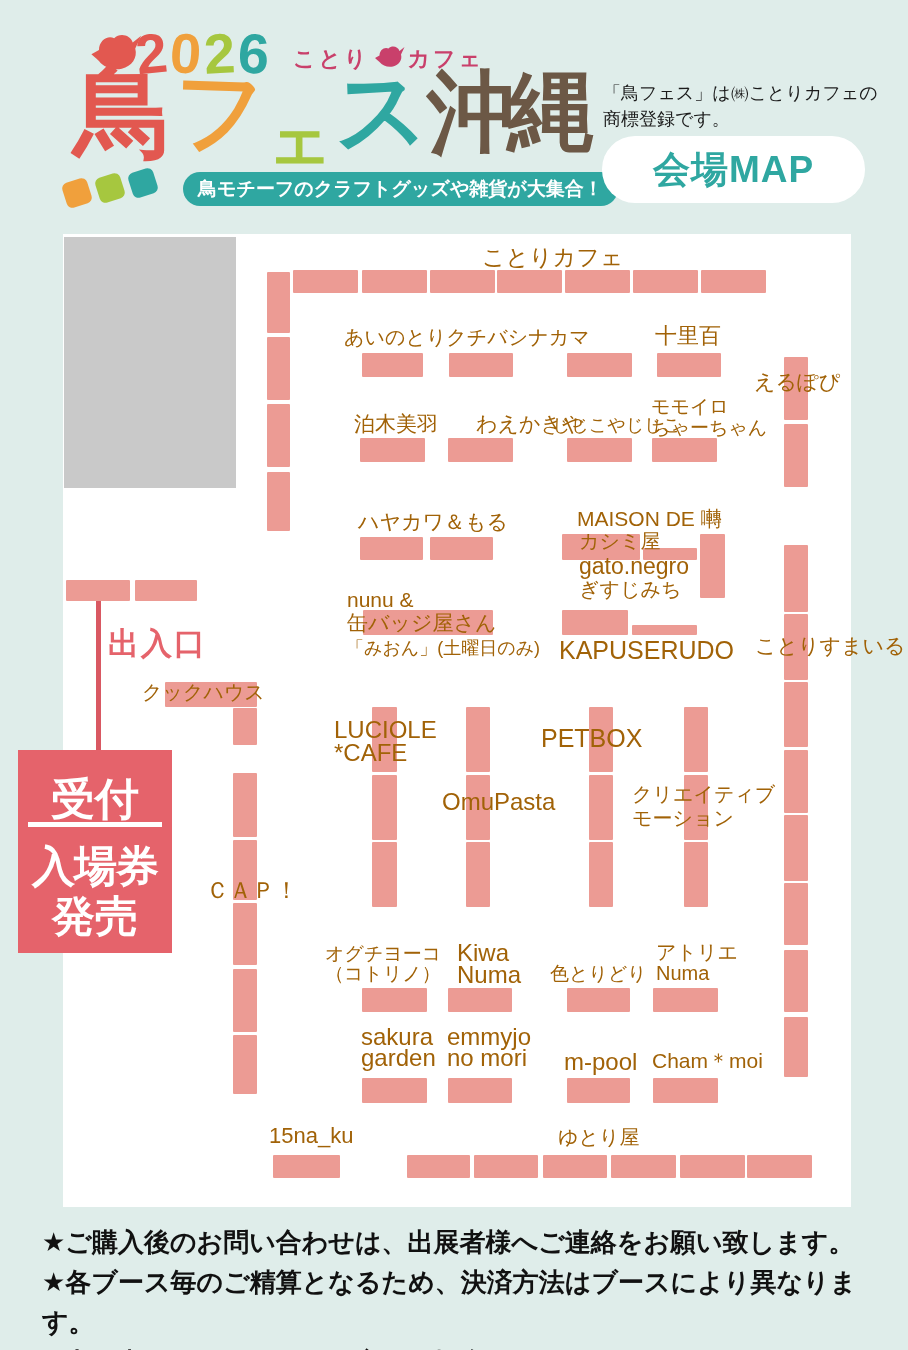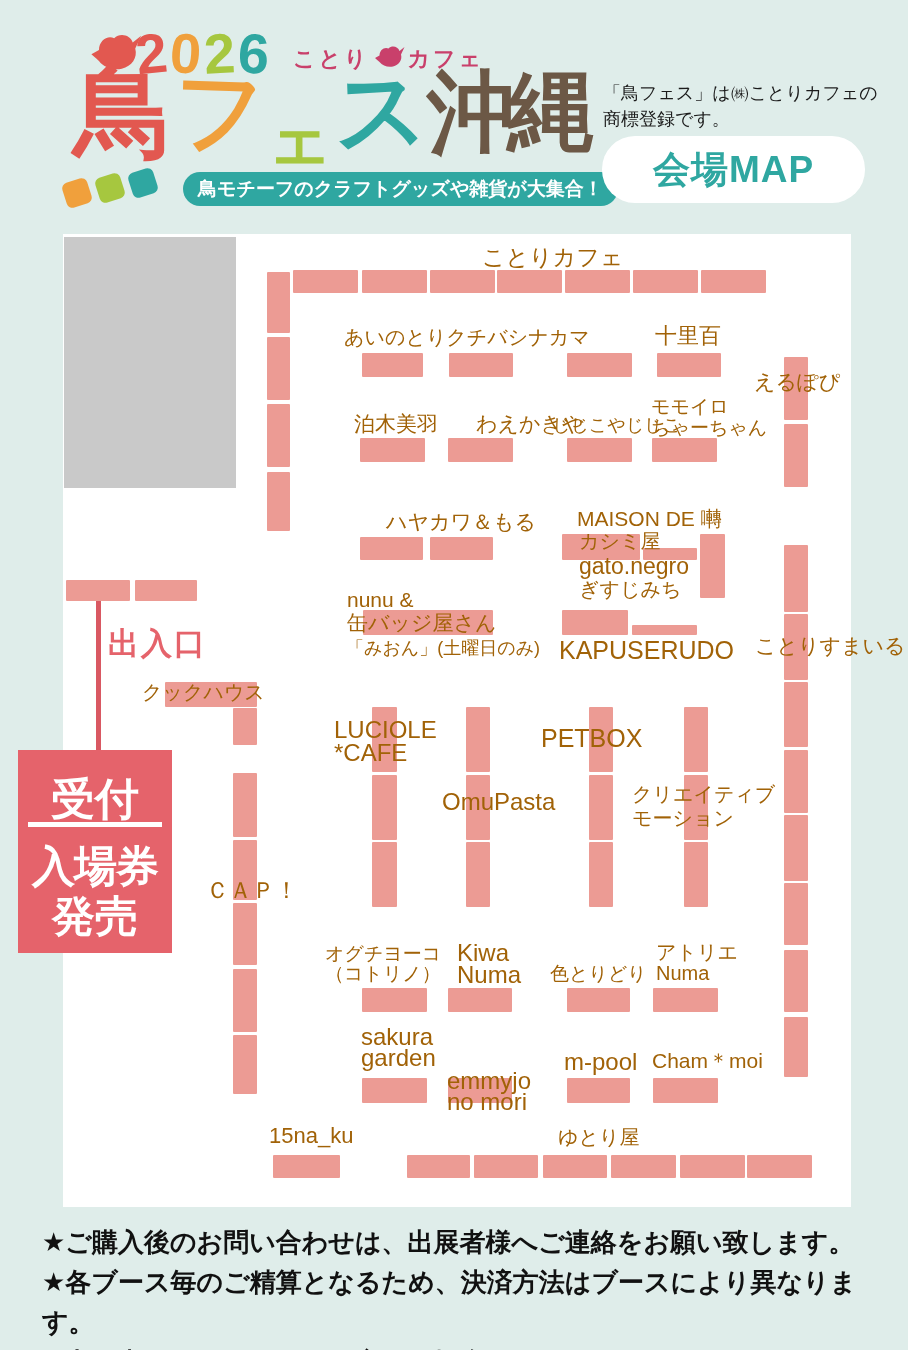--- a/index.html
+++ b/index.html
@@ -192,21 +192,21 @@
       <div class="map-label" style="left: 444px; top: 412px; font-size: 21px; line-height: 24px; margin-left: 32px;">
         <div>わえかきや</div>
       </div>
       <div class="map-label" style="left: 552px; top: 415px; font-size: 18px; line-height: 21px;">
         <div>じじこやじじこ</div>
       </div>
       <div class="map-label" style="left: 651px; top: 396px; font-size: 19px; line-height: 21px;">
         <div>モモイロ</div>
         <div>ちゃーちゃん</div>
       </div>
-      <div class="map-label" style="left: 358px; top: 510px; font-size: 21px; line-height: 24px; margin-left: 28px;">
+      <div class="map-label" style="left: 358px; top: 510px; font-size: 21px; line-height: 24px;">
         <div>ハヤカワ＆もる</div>
       </div>
       <div class="map-label" style="left: 577px; top: 507px; font-size: 21px; line-height: 24px;">
         <div>MAISON DE 囀</div>
       </div>
       <div class="map-label" style="left: 579px; top: 530px; font-size: 20px; line-height: 23px;">
         <div>カシミ屋</div>
       </div>
       <div class="map-label" style="left: 579px; top: 553px; font-size: 23px; line-height: 26px;">
         <div>gato.negro</div>
@@ -259,21 +259,21 @@
         <div>色とりどり</div>
       </div>
       <div class="map-label" style="left: 656px; top: 942px; font-size: 20px; line-height: 21px;">
         <div>アトリエ</div>
         <div>Numa</div>
       </div>
       <div class="map-label" style="left: 361px; top: 1026px; font-size: 24px; line-height: 21px;">
         <div>sakura</div>
         <div>garden</div>
       </div>
-      <div class="map-label" style="left: 447px; top: 1026px; font-size: 24px; line-height: 21px; margin-top: 44px;">
+      <div class="map-label" style="left: 447px; top: 1026px; font-size: 24px; line-height: 21px;">
         <div>emmyjo</div>
         <div>no mori</div>
       </div>
       <div class="map-label" style="left: 564px; top: 1048px; font-size: 24px; line-height: 27px;">
         <div>m-pool</div>
       </div>
       <div class="map-label" style="left: 652px; top: 1049px; font-size: 21px; line-height: 24px;">
         <div>Cham＊moi</div>
       </div>
       <div class="map-label" style="left: 269px; top: 1123px; font-size: 22px; line-height: 25px;">

